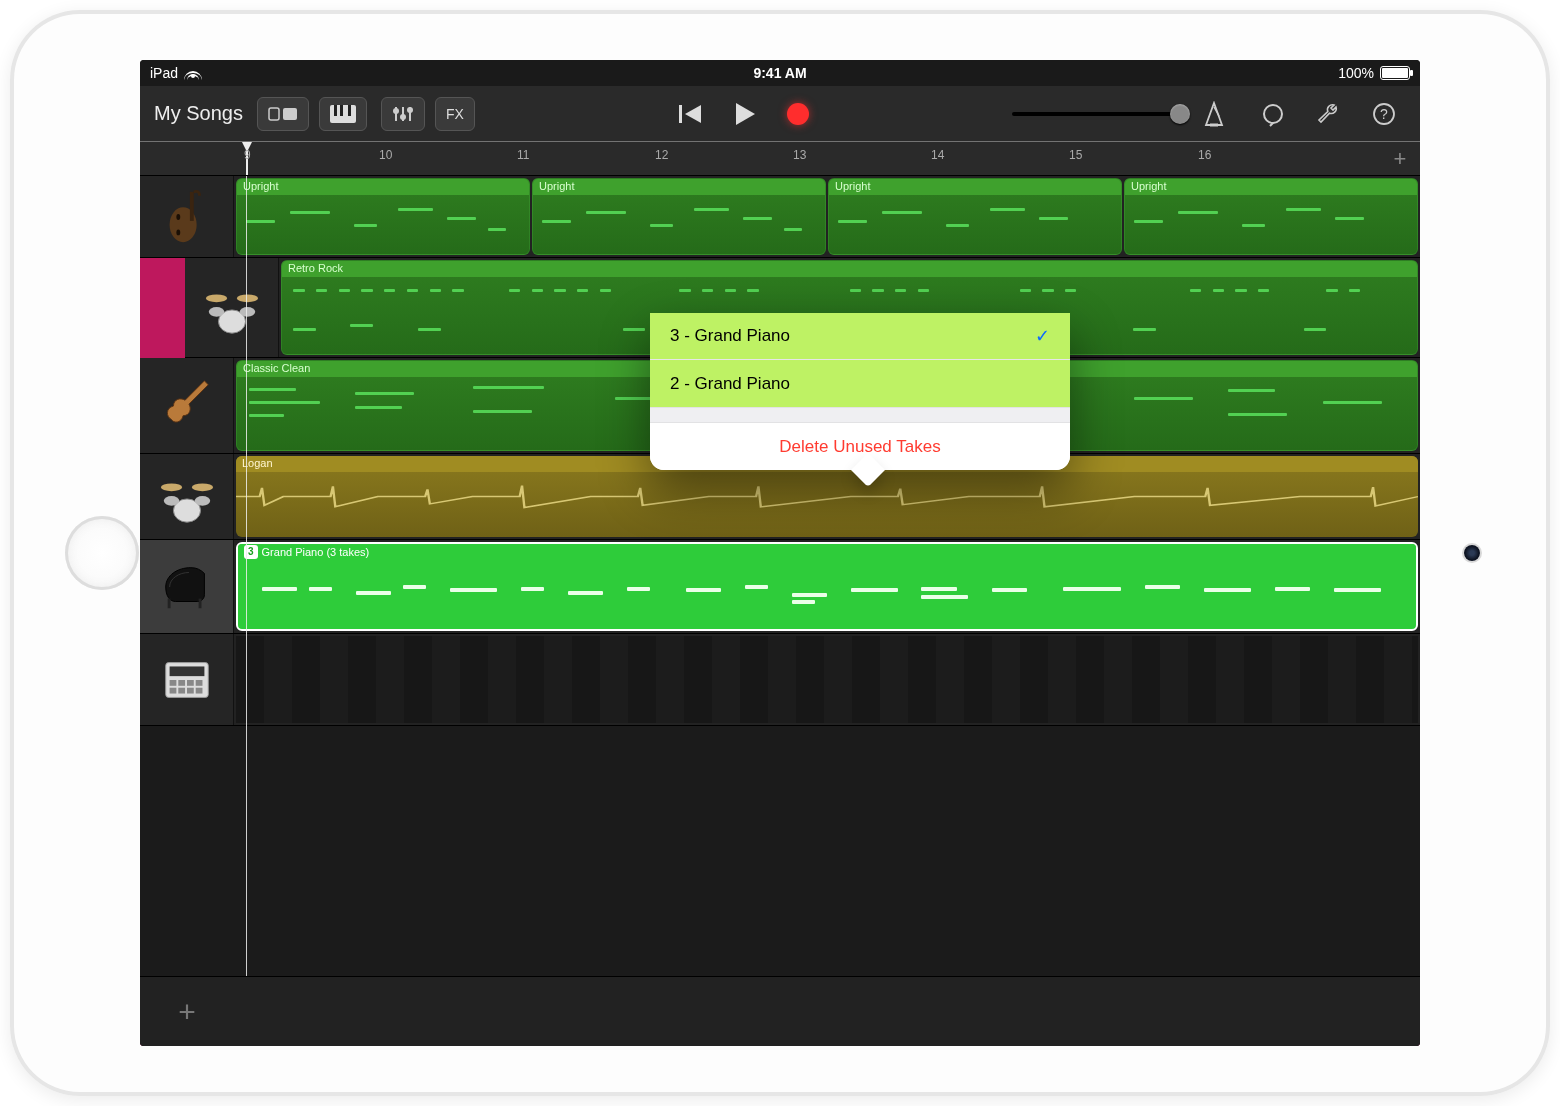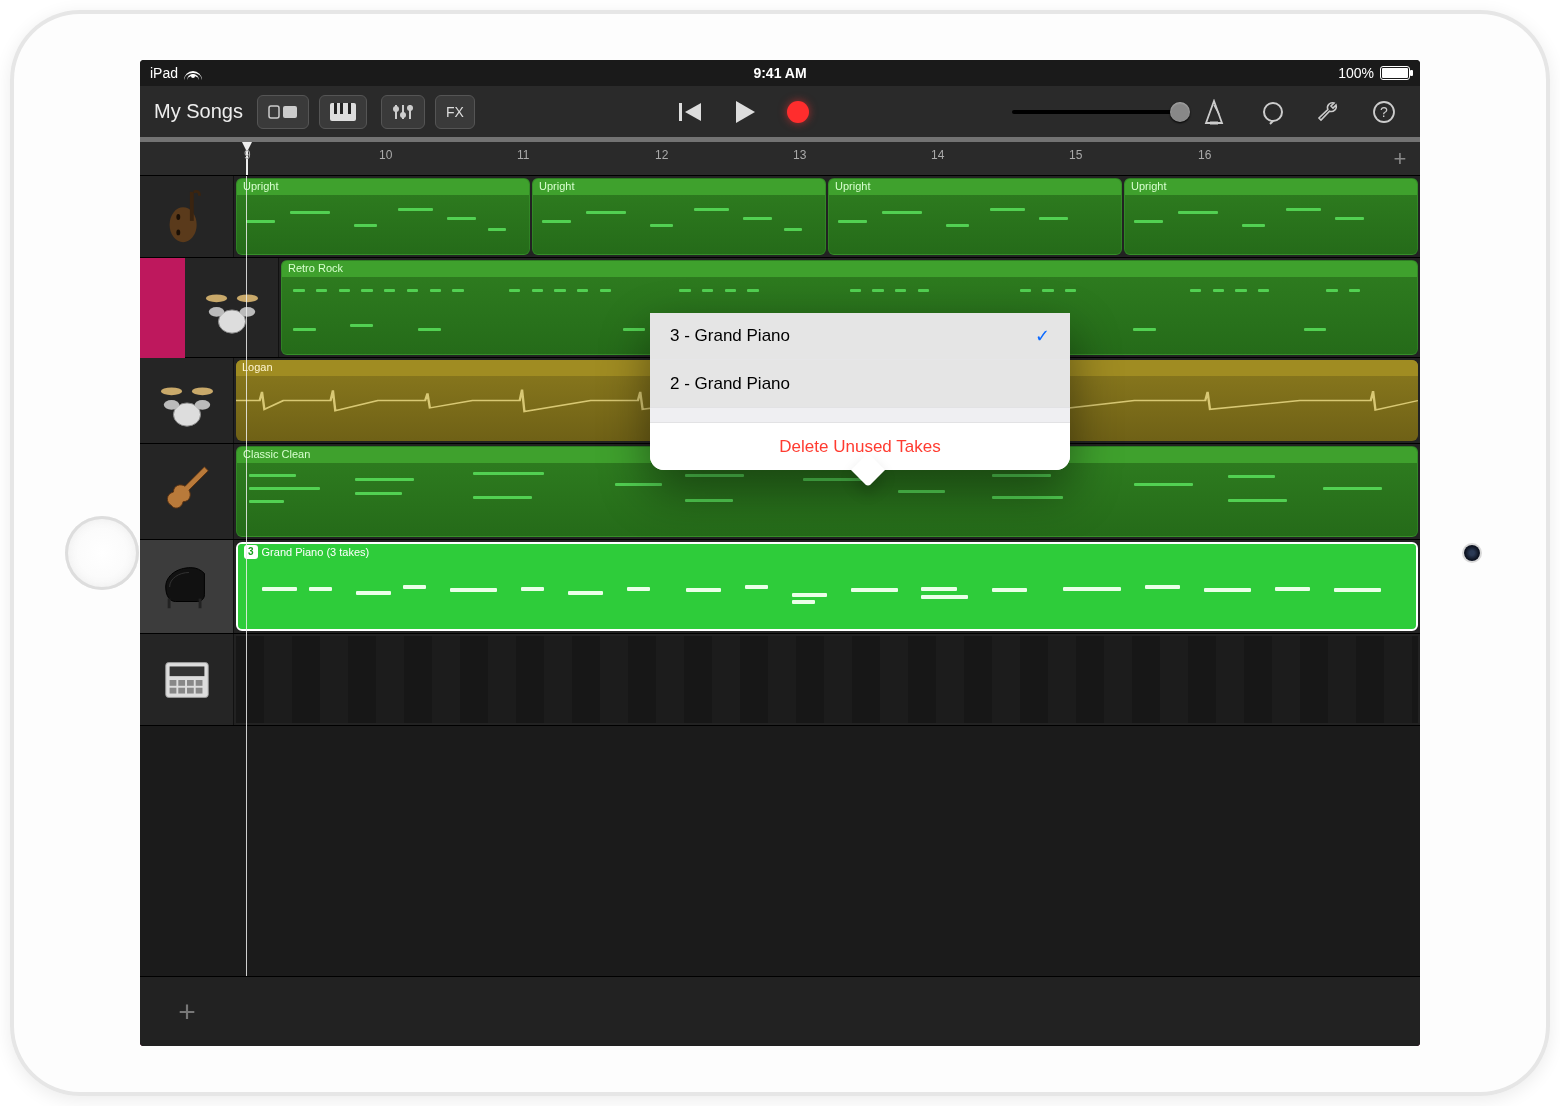--- a/index.html
+++ b/index.html
@@ -33,21 +33,21 @@
   .statusbar .sb-right { justify-content:flex-end; }
   .wifi-icon { width: 18px; height: 14px; position:relative; }
   .wifi-icon::before { content:""; position:absolute; left:50%; bottom:2px; width:4px; height:4px; background:#fff; border-radius:50%; transform:translateX(-50%);}
   .wifi-icon .arc { position:absolute; left:50%; bottom:0; border:2px solid #fff; border-bottom:none; border-left:none; border-right:none; transform:translateX(-50%); border-radius: 50% 50% 0 0 / 100% 100% 0 0; }
   .wifi-icon .a1{ width:18px; height:9px; }
   .wifi-icon .a2{ width:12px; height:6px; }
   .battery { width:30px; height:14px; border:1.5px solid #fff; border-radius:3px; position:relative; }
   .battery::after{ content:""; position:absolute; right:-4px; top:3px; width:3px; height:6px; background:#fff; border-radius:1px;}
   .battery i{ position:absolute; left:1px; top:1px; bottom:1px; right:1px; background:#fff; border-radius:1px;}
   
-  .toolbar { height: 56px; background: #2a2a2a; display:flex; align-items:center; color:#fff; padding: 0 14px; gap: 14px; border-bottom:5px solid #737373;}
+  .toolbar { height: 56px; background: #2a2a2a; display:flex; align-items:center; color:#fff; padding: 0 14px; gap: 14px; border-bottom:1px solid #737373;}
   .toolbar .group { display:flex; align-items:center; gap: 10px; }
   .toolbar .spacer { flex:1; }
   .tbtn { height: 34px; min-width: 40px; background:#3a3a3a; border:1px solid #555; border-radius:6px; display:flex; align-items:center; justify-content:center; color:#ddd; font-size:14px; padding:0 10px;}
   .tbtn.plain { background:transparent; border:none; }
   .tbtn svg { display:block; }
   .rec-dot { width:22px; height:22px; border-radius:50%; background:#ff2d2d; box-shadow:0 0 8px rgba(255,50,50,.6);}
   .vol-track { width:170px; height:4px; background:#000; border-radius:2px; position:relative; }
   .vol-knob { position:absolute; right:-8px; top:50%; transform:translateY(-50%); width:20px; height:20px; border-radius:50%; background:#888; box-shadow:inset 0 1px 2px rgba(255,255,255,.3), 0 1px 2px #000;}
   .mysongs { font-size: 20px; font-weight: 400; color:#eee; }
   
@@ -85,21 +85,21 @@
   .playhead-line { position:absolute; left:106px; top:116px; bottom:70px; width:1px; background:#eee; opacity:.85; z-index:3;}
   
   .inst { width:64px; height:64px; display:flex; align-items:center; justify-content:center; }
   .inst svg { width:58px; height:58px; }
   
   .popover { position:absolute; left:510px; top:253px; width:420px; background:#fff; border-radius:14px; box-shadow:0 20px 50px rgba(0,0,0,.45); overflow:visible; z-index:10;}
   .popover::after{ content:""; position:absolute; left:206px; bottom:-12px; width:24px; height:24px; background:#fff; transform:rotate(45deg); border-bottom-right-radius:4px; box-shadow: 6px 6px 14px rgba(0,0,0,.18);}
   .pop-hdr { position:relative; height:46px; border-bottom:1px solid #d7d7d9; display:flex; align-items:center; justify-content:center; background:#fafafa; border-top-left-radius:14px; border-top-right-radius:14px;}
   .pop-title { font-weight:600; font-size:17px; color:#000;}
   .pop-edit { position:absolute; right:18px; color:#0b69ff; font-size:17px; }
-  .pop-list { background:#e5e5e5; }
+  .pop-list { background:#bef264; }
   .pop-item { height:47px; display:flex; align-items:center; padding:0 20px; font-size:17px; color:#000; border-bottom:1px solid #e6e6e8; justify-content:space-between;}
   .pop-item:last-child { border-bottom:none;}
   .check { color:#0b69ff; font-size:18px; }
   .pop-gap { height:16px; background:#efeff2; border-top:1px solid #e2e2e4; border-bottom:1px solid #e2e2e4;}
   .pop-del { height:47px; display:flex; align-items:center; justify-content:center; color:#ff3b30; font-size:17px; background:#fff; border-bottom-left-radius:14px; border-bottom-right-radius:14px;}
 </style>
 </head>
 <body>
 
 <div class="ipad-frame">
@@ -338,44 +338,20 @@
               <span style="left:30%;top:72%;width:2%"></span>
                 <span style="left:45%;top:72%;width:2%"></span>
                 <span style="left:60%;top:72%;width:2%"></span>
                 <span style="left:75%;top:72%;width:2%"></span>
                 <span style="left:90%;top:72%;width:2%"></span>
             </div>
           </div>
         </div>
       </div>
 
-      <div class="track-row" style="height:86px;">
-        <div class="thead">
-          <div class="inst">
-            <svg viewBox="0 0 60 60">
-                <ellipse cx="14" cy="20" rx="11" ry="4" fill="#c9a96a"></ellipse>
-                <ellipse cx="46" cy="20" rx="11" ry="4" fill="#c9a96a"></ellipse>
-                <ellipse cx="30" cy="44" rx="14" ry="12" fill="#ddd" stroke="#888"></ellipse>
-                <ellipse cx="14" cy="34" rx="8" ry="5" fill="#bbb"></ellipse>
-                <ellipse cx="46" cy="34" rx="8" ry="5" fill="#bbb"></ellipse>
-              </svg>
-          </div>
-        </div>
-        <div class="lane">
-          <div class="region olive">
-            <div class="hdr">Logan</div>
-            <div class="wave">
-              <svg viewBox="0 0 1000 40" preserveAspectRatio="none">
-                <path d="M0 20 L20 20 L22 8 L24 32 L40 20 L80 20 L82 6 L84 34 L120 20 L160 20 L162 10 L164 30 L200 20 L240 20 L242 5 L244 35 L300 20 L340 20 L342 8 L344 32 L400 20 L440 20 L442 6 L444 34 L520 20 L560 20 L562 9 L564 31 L620 20 L680 20 L682 6 L684 34 L760 20 L820 20 L822 8 L824 32 L900 20 L960 20 L962 7 L964 33 L1000 20" stroke="#d8c874" stroke-width="2" fill="none"></path>
-              </svg>
-            </div>
-          </div>
-        </div>
-      </div>
-
       <div class="track-row" style="height:96px;">
         <div class="thead">
           <div class="inst">
             <svg viewBox="0 0 60 60">
                 <path d="M14 44c-6-3-6-12 2-14 0-7 7-9 12-6l20-20 4 4-20 20c3 5 1 12-6 12-2 8-10 8-12 4z" fill="#b97a3a" stroke="#5a3314" stroke-width="1"></path>
               </svg>
           </div>
         </div>
         <div class="lane">
           <div class="region green">
@@ -392,20 +368,44 @@
                 <span style="left:38%;top:30%;width:5%"></span>
                 <span style="left:38%;top:58%;width:4%"></span>
               <span style="left:48%;top:35%;width:6%"></span>
                 <span style="left:56%;top:48%;width:4%"></span>
               <span style="left:64%;top:30%;width:5%"></span>
                 <span style="left:64%;top:55%;width:6%"></span>
               <span style="left:76%;top:40%;width:5%"></span>
                 <span style="left:84%;top:32%;width:4%"></span>
                 <span style="left:84%;top:58%;width:5%"></span>
               <span style="left:92%;top:45%;width:5%"></span>
+            </div>
+          </div>
+        </div>
+      </div>
+
+      <div class="track-row" style="height:86px;">
+        <div class="thead">
+          <div class="inst">
+            <svg viewBox="0 0 60 60">
+                <ellipse cx="14" cy="20" rx="11" ry="4" fill="#c9a96a"></ellipse>
+                <ellipse cx="46" cy="20" rx="11" ry="4" fill="#c9a96a"></ellipse>
+                <ellipse cx="30" cy="44" rx="14" ry="12" fill="#ddd" stroke="#888"></ellipse>
+                <ellipse cx="14" cy="34" rx="8" ry="5" fill="#bbb"></ellipse>
+                <ellipse cx="46" cy="34" rx="8" ry="5" fill="#bbb"></ellipse>
+              </svg>
+          </div>
+        </div>
+        <div class="lane">
+          <div class="region olive">
+            <div class="hdr">Logan</div>
+            <div class="wave">
+              <svg viewBox="0 0 1000 40" preserveAspectRatio="none">
+                <path d="M0 20 L20 20 L22 8 L24 32 L40 20 L80 20 L82 6 L84 34 L120 20 L160 20 L162 10 L164 30 L200 20 L240 20 L242 5 L244 35 L300 20 L340 20 L342 8 L344 32 L400 20 L440 20 L442 6 L444 34 L520 20 L560 20 L562 9 L564 31 L620 20 L680 20 L682 6 L684 34 L760 20 L820 20 L822 8 L824 32 L900 20 L960 20 L962 7 L964 33 L1000 20" stroke="#d8c874" stroke-width="2" fill="none"></path>
+              </svg>
             </div>
           </div>
         </div>
       </div>
 
       <div class="track-row" style="height:94px;">
         <div class="thead sel">
           <div class="inst">
             <svg viewBox="0 0 60 60">
                 <path d="M8 30c0-12 12-20 26-20 6 0 10 2 14 6v22c0 4-3 7-7 7H18c-6 0-10-6-10-15z" fill="#111" stroke="#000"></path>

